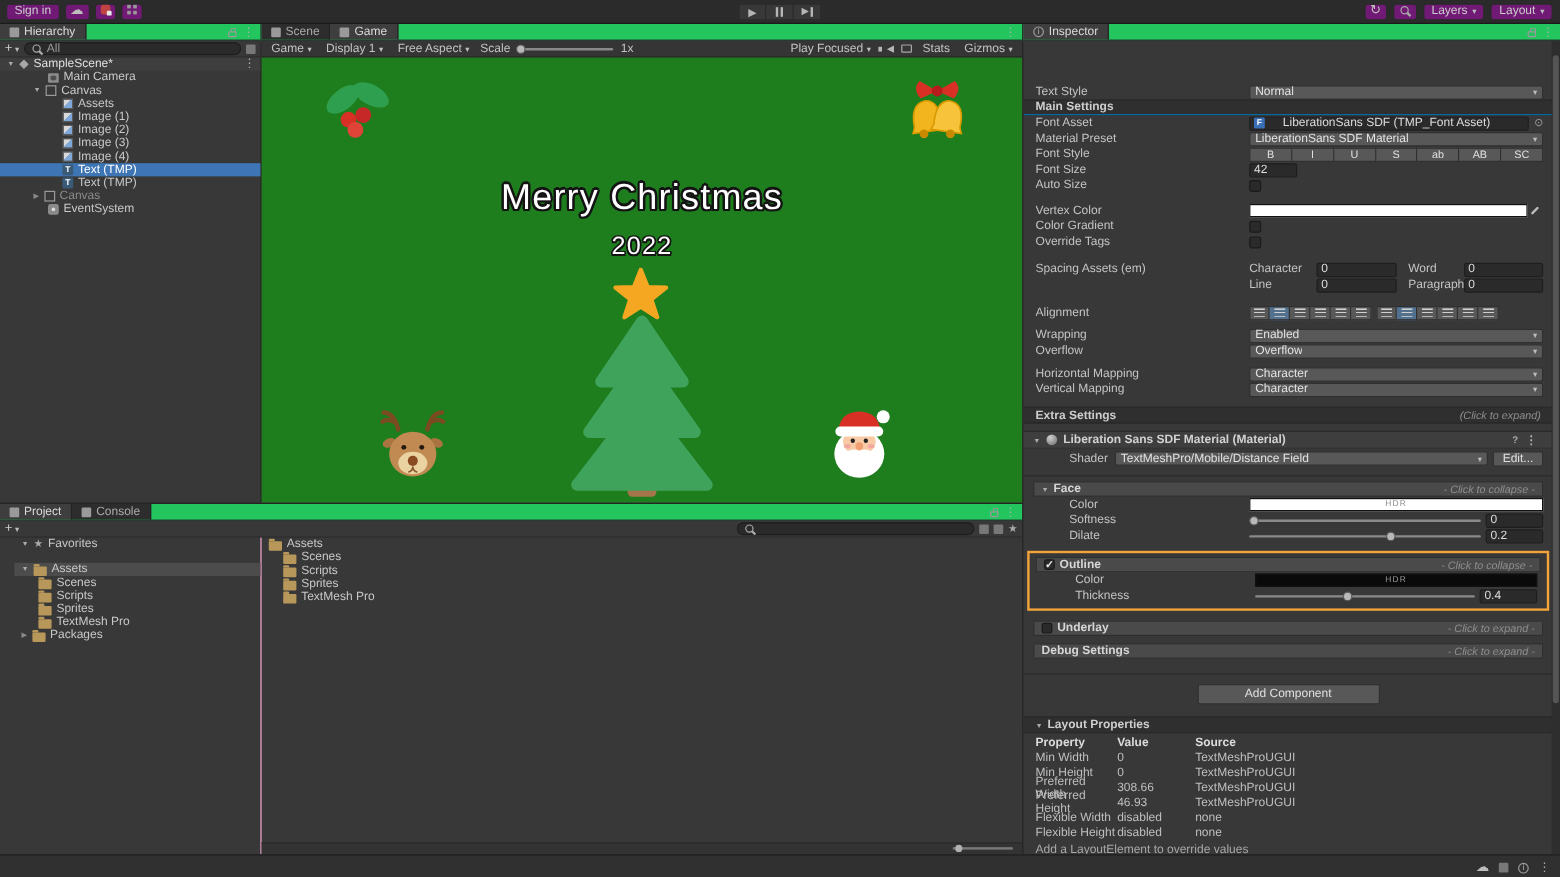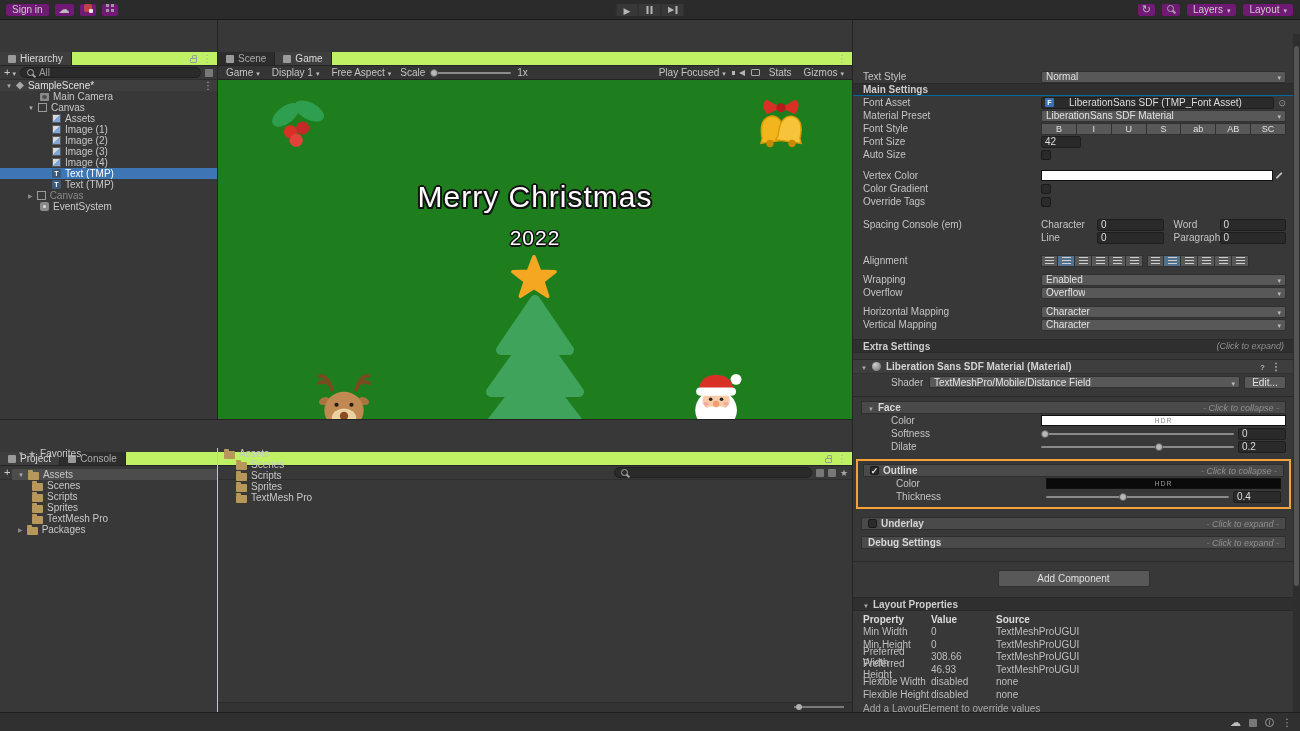--- a/index.html
+++ b/index.html
@@ -1,21 +1,21 @@
 <!DOCTYPE html>
 <html><head>
 <meta charset="utf-8">
 <style>
   *{margin:0;padding:0;box-sizing:border-box;}
   html,body{width:1300px;height:731px;overflow:hidden;background:#1e1e1e;}
   body{font-family:"Liberation Sans",sans-serif;font-size:10px;color:#C8C8C8;}
   #root{position:absolute;inset:0;width:1300px;height:731px;background:#242424;}
 
   
-  .tabstrip{height:14px;background:#bef264;display:flex;align-items:stretch;border-bottom:1px solid #242424;margin-top:32px;}
+  .tabstrip{height:14px;background:#22c55e;display:flex;align-items:stretch;border-bottom:1px solid #242424;}
   .tab{padding:0 8px;display:flex;align-items:center;gap:4px;background:#2D2D2D;color:#ABABAB;border-right:1px solid #242424;}
   .tab.active{background:#3E3E3E;color:#DADADA;}
   .strip-right{margin-left:auto;display:flex;align-items:center;gap:5px;padding-right:5px;}
   .dd{background:#585858;border:1px solid #303030;border-radius:2px;height:12px;display:flex;align-items:center;justify-content:space-between;padding:0 4px;color:#E2E2E2;flex:1;min-width:0;}
   .dd span{white-space:nowrap;overflow:hidden;}
   .field{background:#2A2A2A;border:1px solid #1E1E1E;border-radius:2px;height:12px;padding:0 3px;color:#DDD;display:flex;align-items:center;}
   .cb{width:10px;height:10px;background:#2A2A2A;border:1px solid #1A1A1A;border-radius:2px;display:flex;align-items:center;justify-content:center;flex:none;}
   .slider{position:relative;height:12px;flex:1;}
   .slider .track{position:absolute;left:0;right:0;top:5px;height:2px;background:#8A8A8A;border-radius:1px;}
   .slider .thumb{position:absolute;top:2px;width:8px;height:8px;border-radius:50%;background:#B8B8B8;border:1px solid #5A5A5A;margin-left:-4px;}
@@ -601,21 +601,21 @@
       <div class="irow">
         <span class="lbl">Override Tags</span>
         <div class="ctrl">
             <span class="cb"></span>
           </div>
       </div>
 
       <div class="sp10"></div>
 
       <div class="irow">
-        <span class="lbl">Spacing Console (em)</span>
+        <span class="lbl">Spacing Assets (em)</span>
         <div class="ctrl">
           <span class="sublbl">Character</span>
           <div class="field" style="flex:1;">
               <span>0</span>
             </div>
           <span class="sublbl" style="width:48px;padding-left:6px;">Word</span>
           <div class="field" style="flex:1;">
               <span>0</span>
             </div>
         </div>

